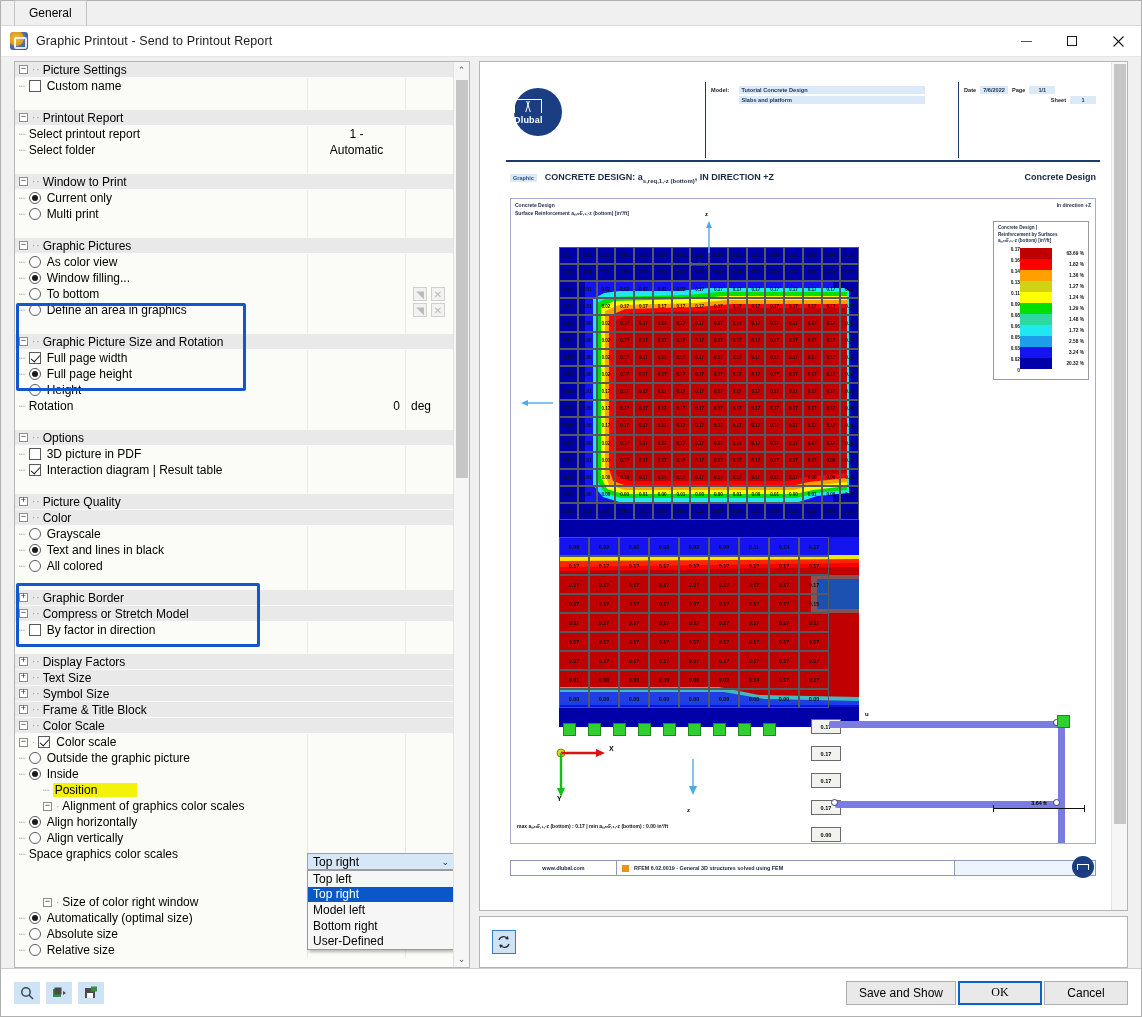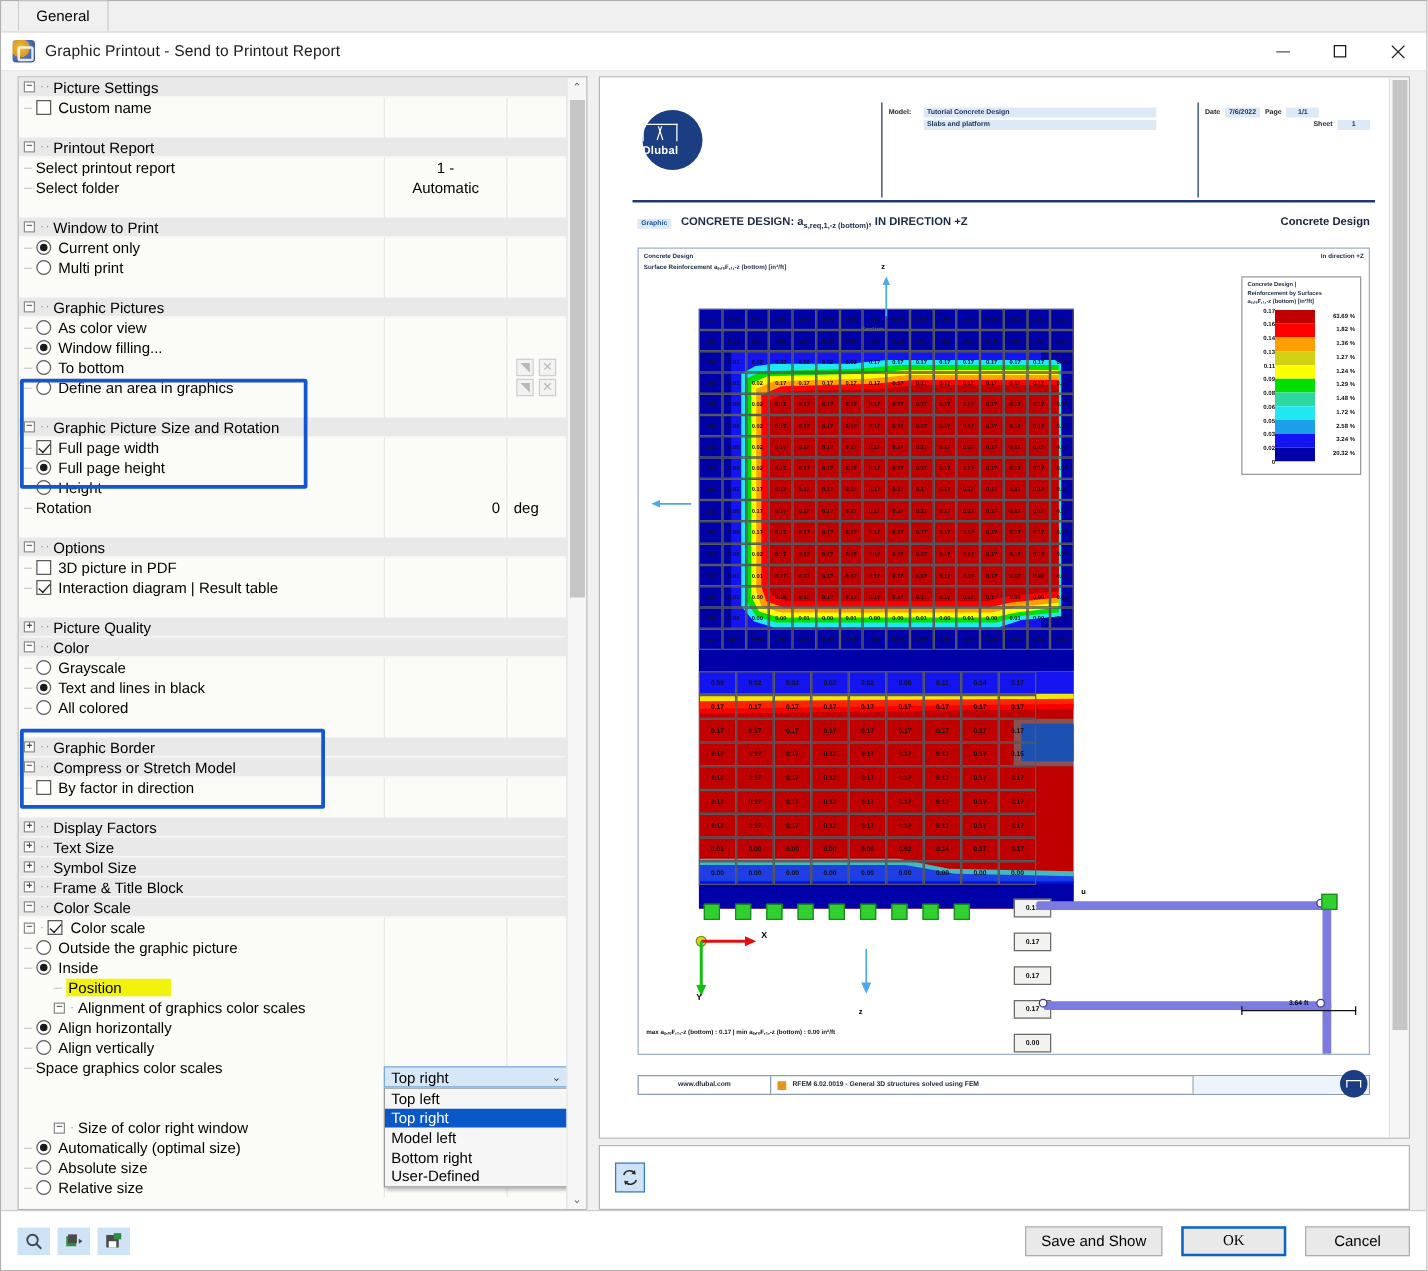--- a/index.html
+++ b/index.html
@@ -336,21 +336,21 @@
     background:#ffffff;
     border-top:1px solid #cfcfcf;
     display:flex; align-items:center;
     padding:0 13px;
   }
   .tool-btn {
     width:26px;height:22px; background:#cfe3f6;
     display:flex;align-items:center;justify-content:center;
     margin-right:6px; font-size:12px; color:#2b3a44;
   }
-  #btns-right { margin-left:auto; display:flex; gap:15px;justify-content:flex-end; }
+  #btns-right { margin-left:auto; display:flex; gap:2px;justify-content:flex-end; }
   .dlg-btn {
     height:24px; min-width:84px; padding:0 12px;
     background:#e9e9e9; border:1px solid #adadad;
     font-size:12px; display:flex;align-items:center;justify-content:center;
     font-family:"Liberation Sans", sans-serif;
   }
   .dlg-btn.primary { border:2px solid #0a64c8; background:#e9e9e9; min-width:84px;font-family:Liberation Serif, serif; }
 </style>
 </head>
 <body>

